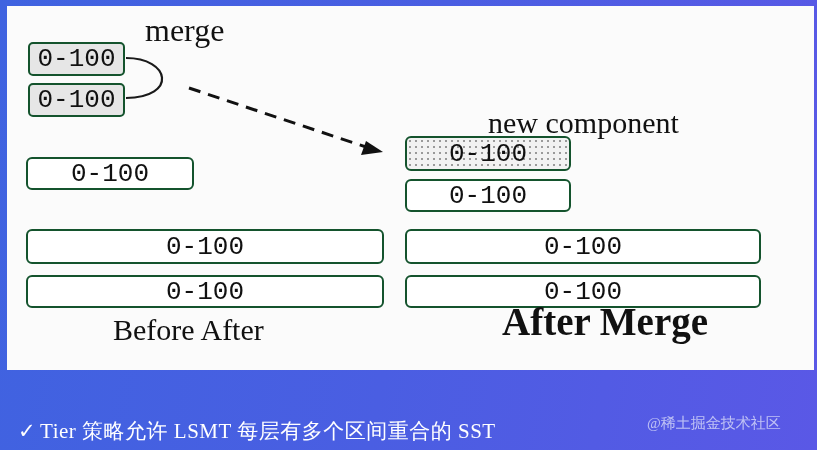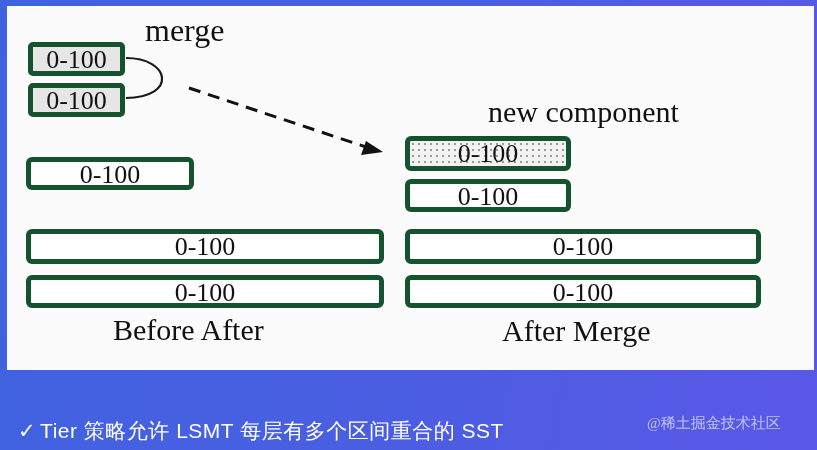--- a/index.html
+++ b/index.html
@@ -7,39 +7,39 @@
     width: 817px; height: 450px; overflow: hidden; position: relative;
     background: linear-gradient(100deg, #3f63e0 0%, #4a5ee2 50%, #5a58e6 100%);
     font-family: "Liberation Serif", serif;
   }
   .panel {
     position: absolute; left: 7px; top: 6px; width: 807px; height: 364px;
     background: #fbfbfb;
   }
   .box {
     position: absolute; box-sizing: border-box;
-    border: 5px solid #14532d; border-radius: 6px; background: #ffffff;
-    display: flex; align-items: flex-start; justify-content: center;
-    font-family: Liberation Serif, serif; font-size: 26px; color: #111;
+    border: 2px solid #14532d; border-radius: 6px; background: #ffffff;
+    display: flex; align-items: center; justify-content: center;
+    font-family: Liberation Mono, monospace; font-size: 26px; color: #111;
     line-height: 1;
   }
   .box.grey { background: #e6e6e6; border-radius: 5px; }
   .box.dotted {
     background-color: #f2f2f2;
     background-image: radial-gradient(#9a9a9a 0.9px, transparent 1.1px);
     background-size: 6px 6px;
   }
   .label {
     position: absolute; font-family: "Liberation Serif", serif; color: #111;
     white-space: nowrap; line-height: 1;
   }
   svg.overlay { position: absolute; left: 0; top: 0; }
   .caption {
     position: absolute; left: 18px; top: 417px;
-    font-family: Liberation Sans, sans-serif; font-size: 21px; color: #ffffff;
+    font-family: Liberation Serif, serif; font-size: 21px; color: #ffffff;
     white-space: nowrap; letter-spacing: 0.5px;
   }
   .caption .check { margin-right: 4px; }
   .credit {
     position: absolute; left: 647px; top: 414px;
     font-family: Liberation Serif, serif; font-size: 15px; color: rgba(225,228,250,0.75);
     white-space: nowrap;
   }
 </style>
 </head>
@@ -67,31 +67,31 @@
 </div>
 <div class="box" style="left:26px; top:229px; width:358px; height:35px;">
   <span>0-100</span>
 </div>
 <div class="box" style="left:26px; top:275px; width:358px; height:33px;">
   <span>0-100</span>
 </div>
 <div class="label" style="left:113px; top:315px; font-size:30px;">Before After</div>
 
 <div class="label" style="left:488px; top:99px; font-size:30px;"></div>
-<div class="label" style="left:488px; top:97px; font-size:30px;">new component</div>
+<div class="label" style="left:488px; top:108px; font-size:30px;">new component</div>
 <div class="box dotted" style="left:405px; top:136px; width:166px; height:35px;">
   <span>0-100</span>
 </div>
 <div class="box" style="left:405px; top:179px; width:166px; height:33px;">
   <span>0-100</span>
 </div>
 <div class="box" style="left:405px; top:229px; width:356px; height:35px;">
   <span>0-100</span>
 </div>
 <div class="box" style="left:405px; top:275px; width:356px; height:33px;">
   <span>0-100</span>
 </div>
-<div class="label" style="left:502px; top:316px; font-size:30px;">After Merge</div>
+<div class="label" style="left:502px; top:302px; font-size:39px;font-weight:bold;">After Merge</div>
 
 <div class="caption">
   <span class="check">✓</span><span>Tier 策略允许 LSMT 每层有多个区间重合的 SST</span>
 </div>
 <div class="credit">@稀土掘金技术社区</div>
 
 </body></html>

